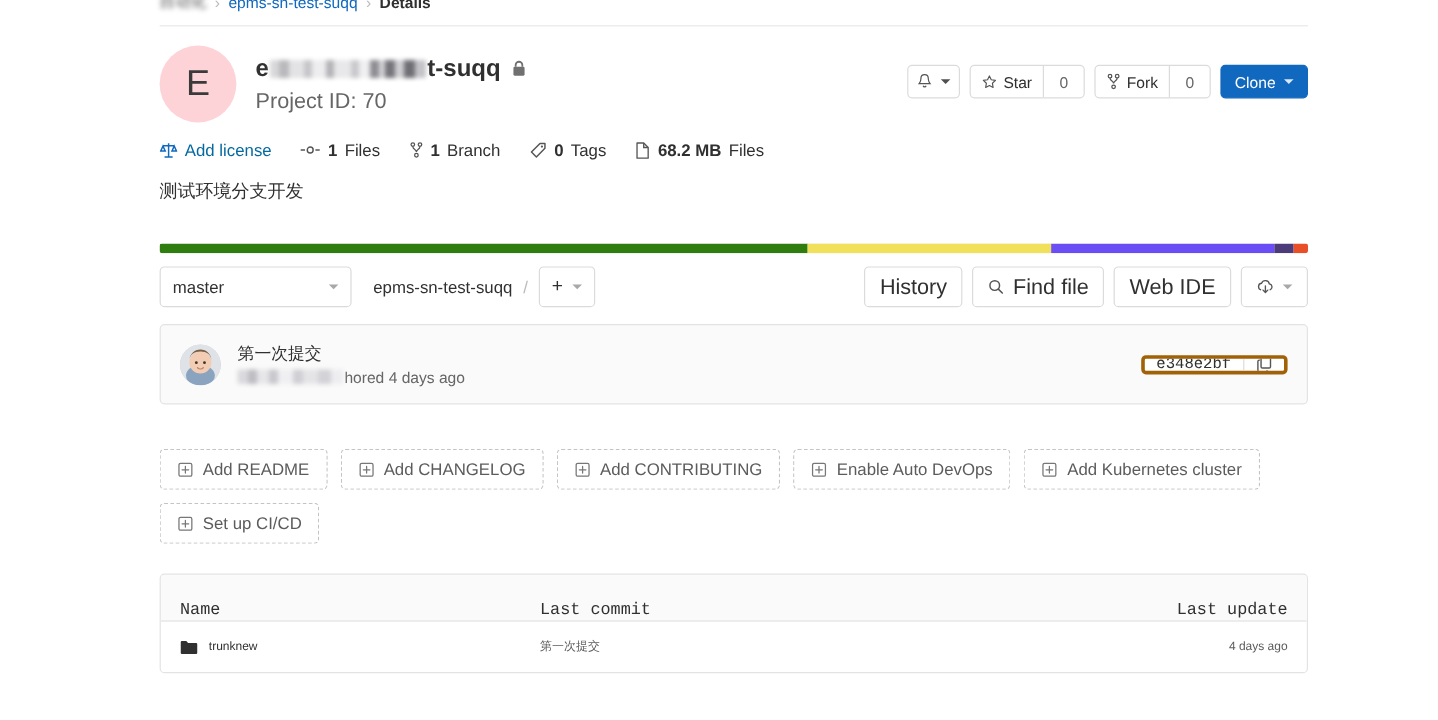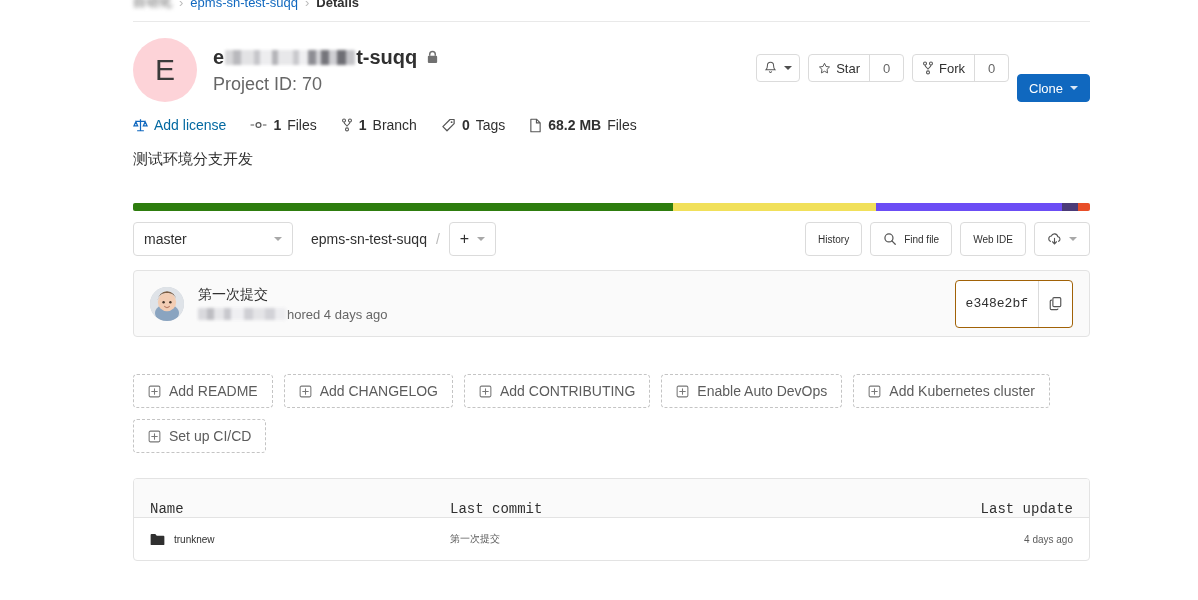--- a/index.html
+++ b/index.html
@@ -63,21 +63,21 @@
     border-radius: 1px;
   }
   .lock-icon { margin-left: 9px; display: inline-flex; }
   .proj-id {
     font-size: 18px; color: #666; margin-top: 5px;
   }
 
   
   .actions {
     position: absolute; right: 108px; top: 54px;
-    display: flex; align-items: flex-start; gap: 8px;
+    display: flex; align-items: flex-end; gap: 8px;
   }
   .btn {
     height: 28px; border: 1px solid #dbdbdb; background: #fff;
     border-radius: 4px; font-size: 13px; color: #303030;
     display: inline-flex; align-items: center; padding: 0 9px;
     gap: 5px; cursor: pointer; white-space: nowrap;
     font-family: "Liberation Sans", sans-serif;
   }
   .btn-group {
     display: inline-flex; align-items: stretch;
@@ -90,21 +90,21 @@
   }
   .btn-group .count {
     border-left: 1px solid #dbdbdb; color: #666; min-width: 34px;
     justify-content: center;
   }
   .btn-notify {
     padding: 0 7px; gap: 7px;
   }
   .btn-clone {
     background: #1068bf; border-color: #1068bf; color: #fff;
-    padding: 0 11px; gap: 7px; font-weight: normal; margin-top: 20px;
+    padding: 0 11px; gap: 7px; font-weight: normal;
   }
   .caret {
     width: 0; height: 0;
     border-left: 4px solid transparent; border-right: 4px solid transparent;
     border-top: 4px solid currentColor; opacity: .85;
   }
 
   
   .stats {
     position: absolute; left: 133px; top: 117px;
@@ -150,21 +150,21 @@
     height: 34px; border: 1px solid #dbdbdb; border-radius: 4px;
     background: #fff; display: inline-flex; align-items: center;
     gap: 8px; padding: 0 10px; cursor: pointer; color: #303030;
   }
   .plus-glyph { font-size: 16px; line-height: 1; }
   .repo-right {
     margin-left: auto; display: flex; align-items: center; gap: 8px;
   }
   .tbtn {
     height: 34px; border: 1px solid #dbdbdb; background: #fff;
-    border-radius: 4px; font-size: 10px; color: #303030;
+    border-radius: 4px; font-size: 18px; color: #303030;
     display: inline-flex; align-items: center; padding: 0 12px;
     gap: 7px; cursor: pointer; white-space: nowrap;
   }
 
   
   .commit-panel {
     position: absolute; left: 133px; top: 270px;
     width: 957px; height: 67px;
     border: 1px solid #e3e3e3; border-radius: 4px;
     background: #fafafa;
@@ -185,22 +185,22 @@
     display: inline-block; width: 88px; height: 12px;
     background: linear-gradient(90deg,
       #d9d9dd 0 10%, #bdbdc2 10% 18%, #e6e6e9 18% 30%,
       #c8c8cd 30% 38%, #efeff2 38% 52%, #cfcfd4 52% 62%,
       #e4e4e7 62% 76%, #d2d2d7 76% 88%, #ededf0 88% 100%);
     filter: blur(1.7px); border-radius: 1px;
     vertical-align: middle; margin-right: 1px;
   }
   .commit-right {
     margin-left: auto; display: flex; align-items: stretch;
-    border: 1px solid #a16207; border-radius: 4px; background: #fff;
-    height: 48px; overflow: hidden;
+    border: 3px solid #a16207; border-radius: 4px; background: #fff;
+    height: 16px; overflow: hidden;
   }
   .sha {
     display: inline-flex; align-items: center; padding: 0 10px;
     font-family: "Liberation Mono", "DejaVu Sans Mono", monospace;
     font-size: 13px; color: #303030;
   }
   .copy-btn {
     display: inline-flex; align-items: center; justify-content: center;
     width: 34px; border-left: 1px solid #dbdbdb; cursor: pointer;
   }

